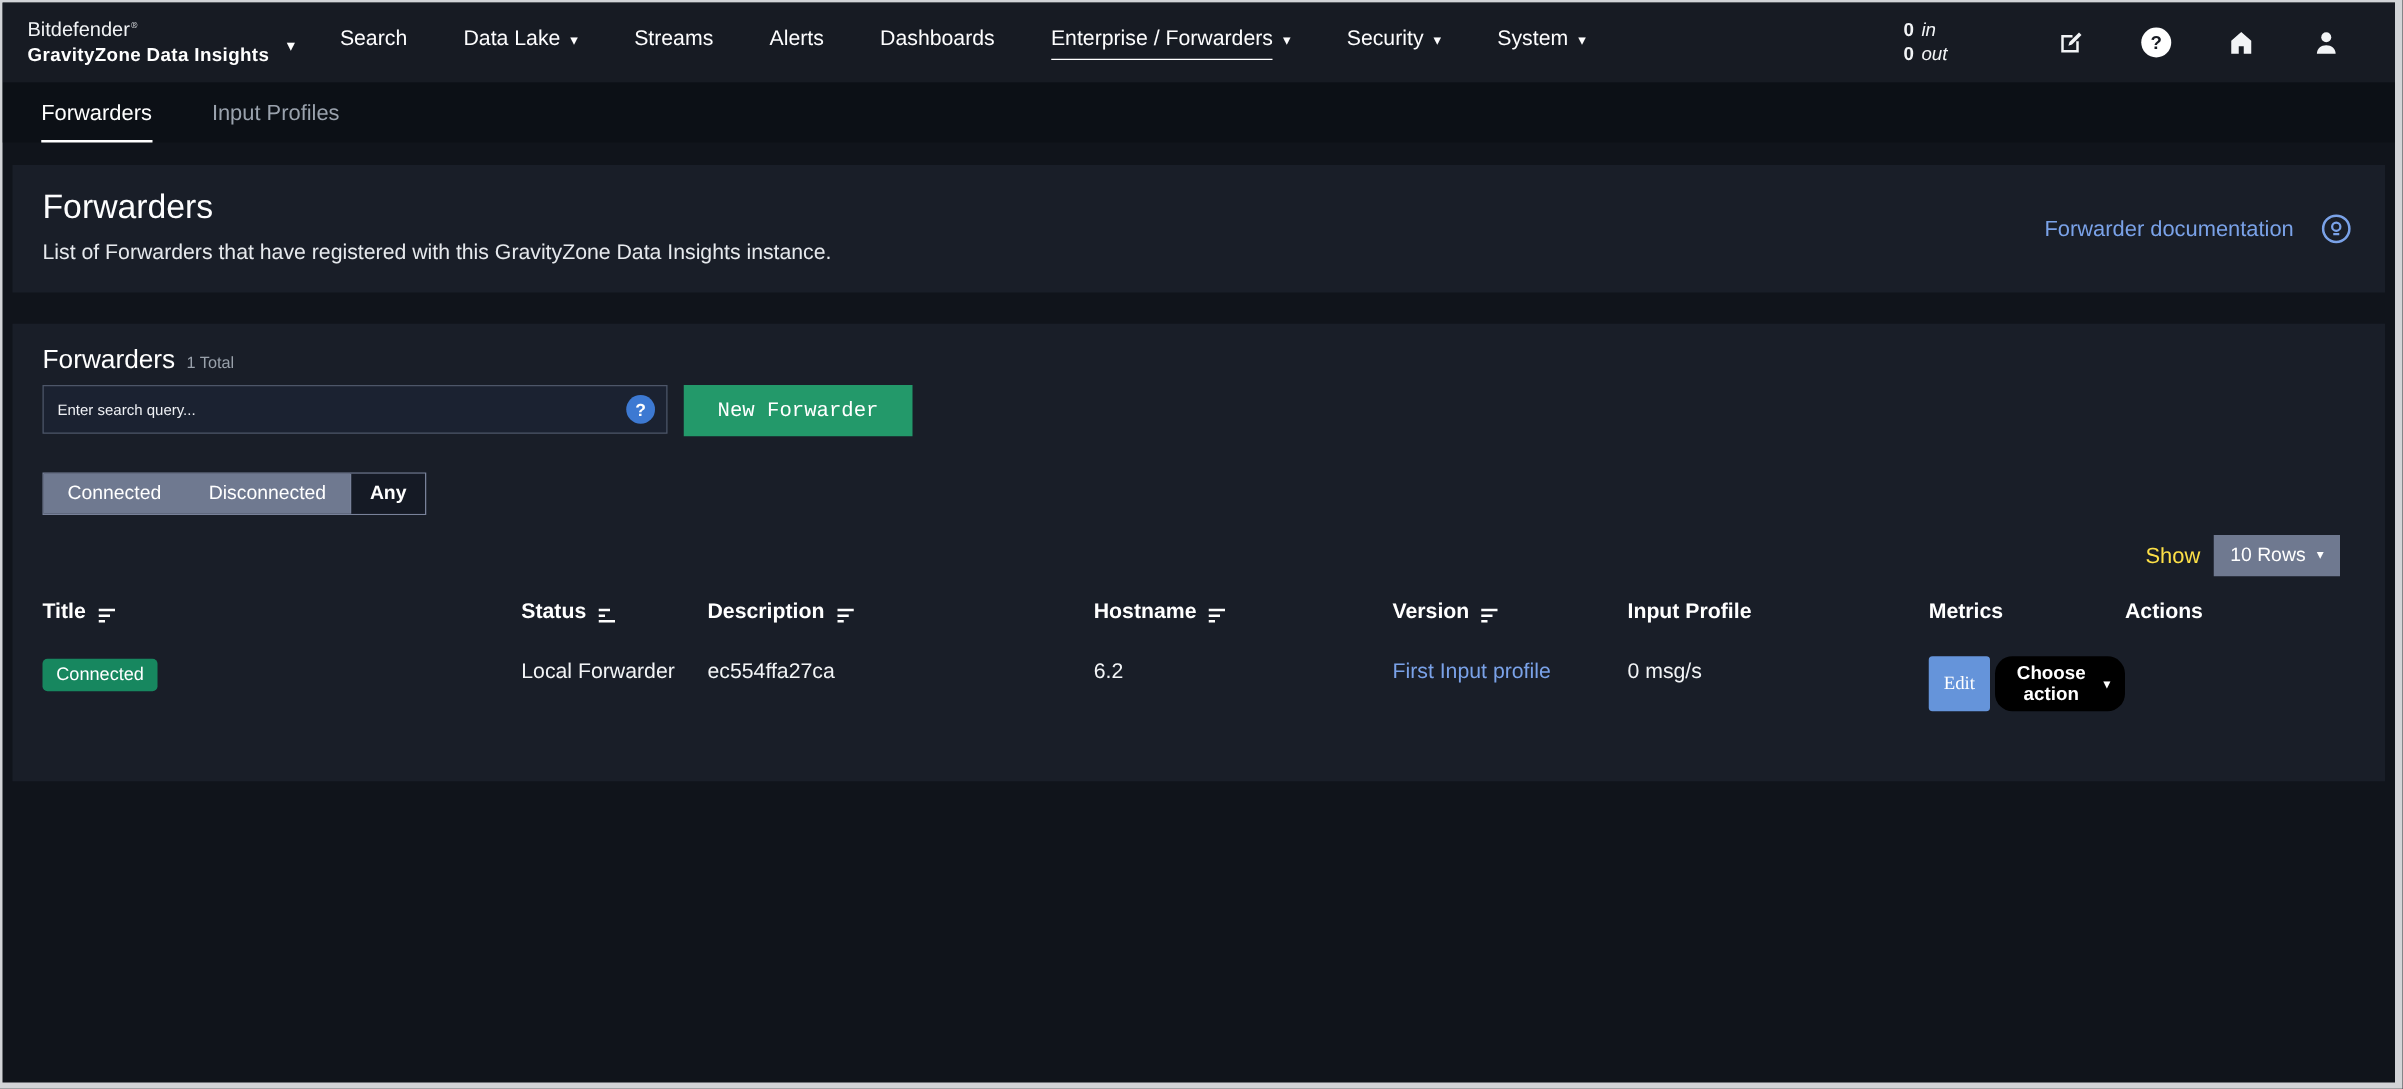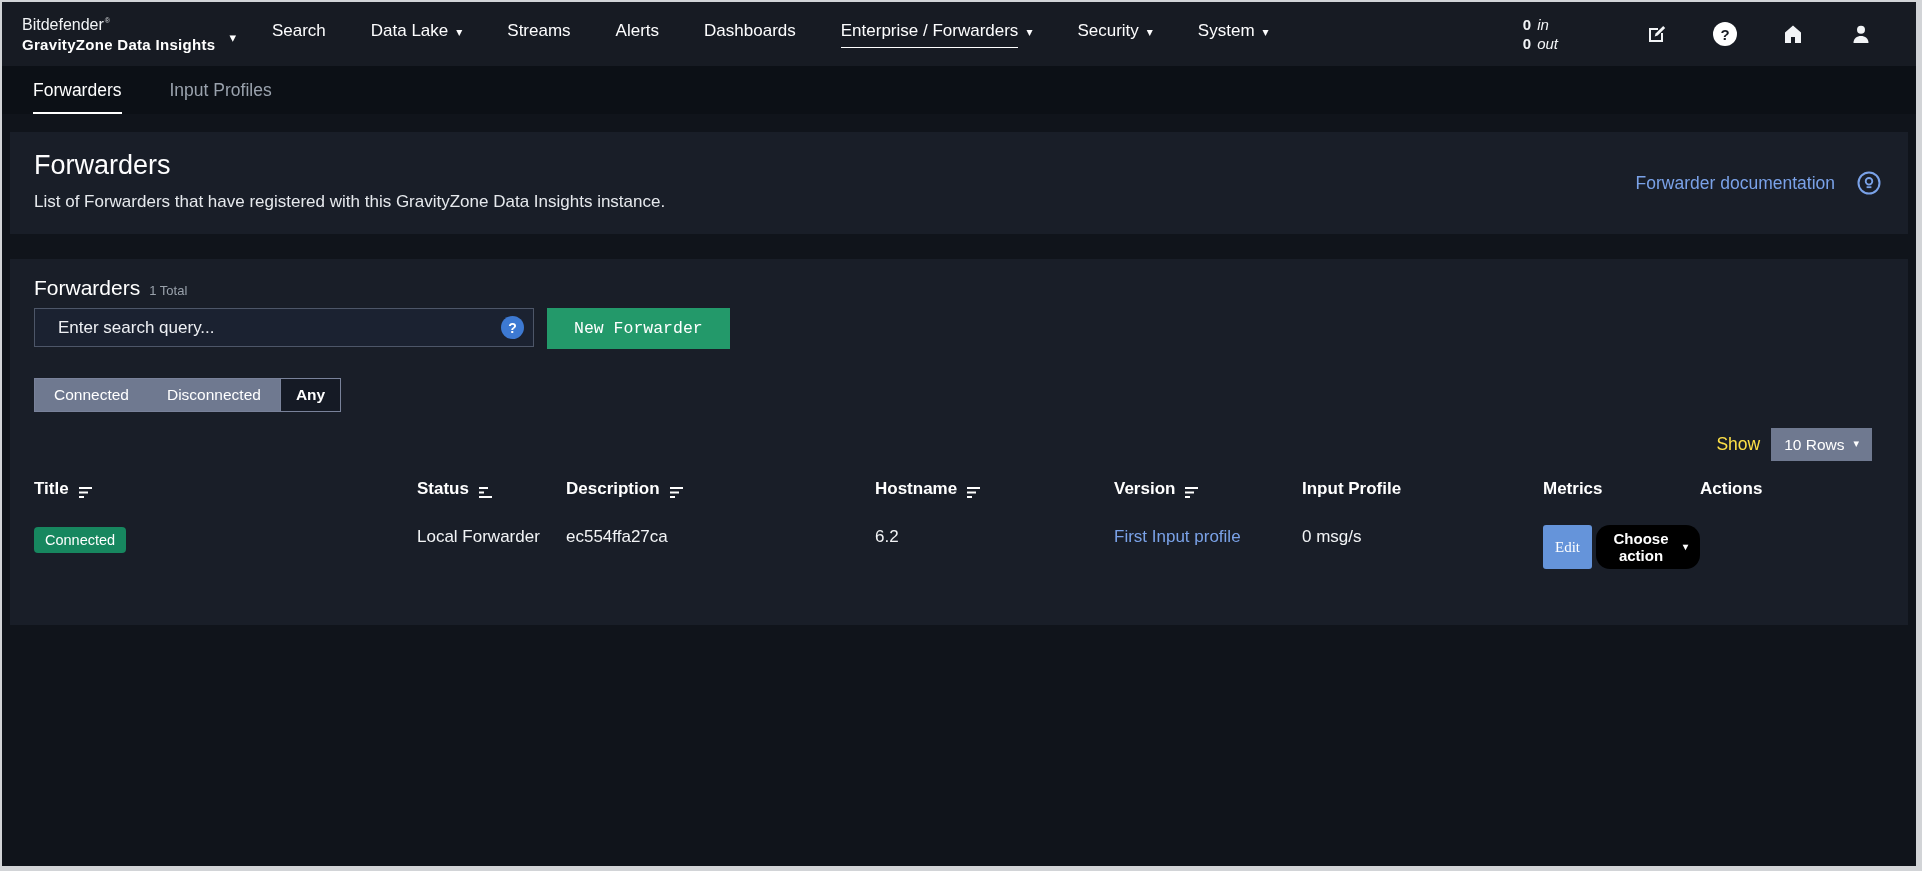--- a/index.html
+++ b/index.html
@@ -48,21 +48,21 @@
 
   .main-panel { margin-top: 25px; padding: 17px 24px 56px 24px; min-height: 365px; }
   .section-head { display: flex; align-items: baseline; gap: 9px; }
   .section-title { font-size: 21px; color: #ffffff; }
   .section-total { font-size: 13px; color: #99a1ab; }
 
   .search-row { margin-top: 8px; display: flex; gap: 13px; }
   .search-wrap { position: relative; width: 500px; }
   .search-input {
     width: 100%; height: 39px; background: #1b2231; border: 1px solid #4d5668;
-    color: #e8eaee; font-size: 17px; padding: 0 44px 0 23px; outline: none;
+    color: #e8eaee; font-size: 12px; padding: 0 44px 0 11px; outline: none;
     font-family: "Liberation Sans", sans-serif;
   }
   .search-input::placeholder { color: #eef0f4; opacity: 1; }
   .search-help {
     position: absolute; right: 10px; top: 8px; width: 23px; height: 23px; border-radius: 50%;
     background: #3d79d2; color: #ffffff; font-size: 14px; font-weight: 700;
     display: flex; align-items: center; justify-content: center; cursor: pointer;
   }
   .btn-new {
     height: 41px; background: #23996a; border: none; color: #ffffff; font-size: 16.5px;

